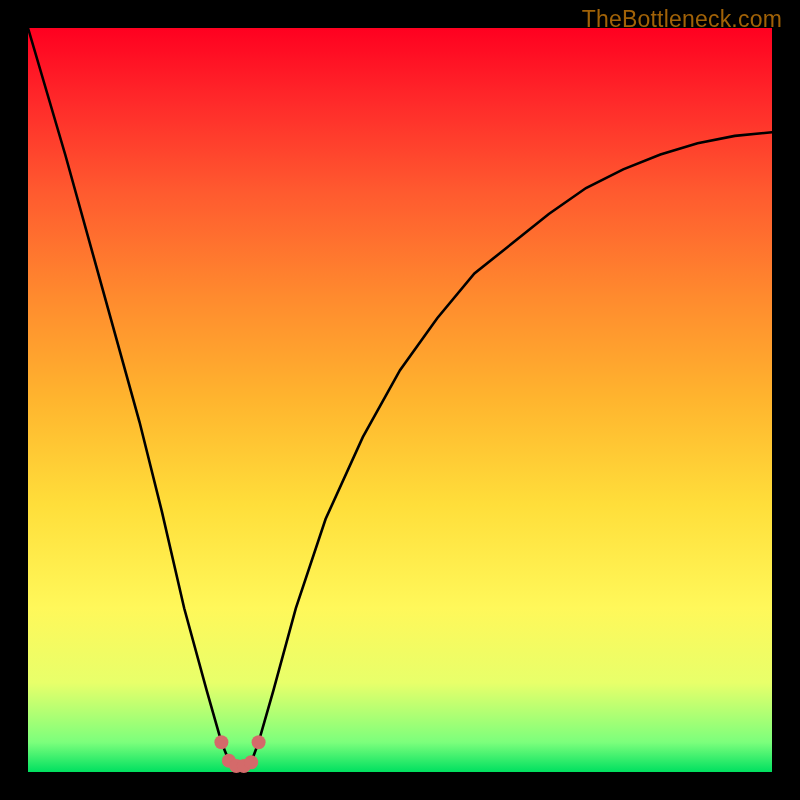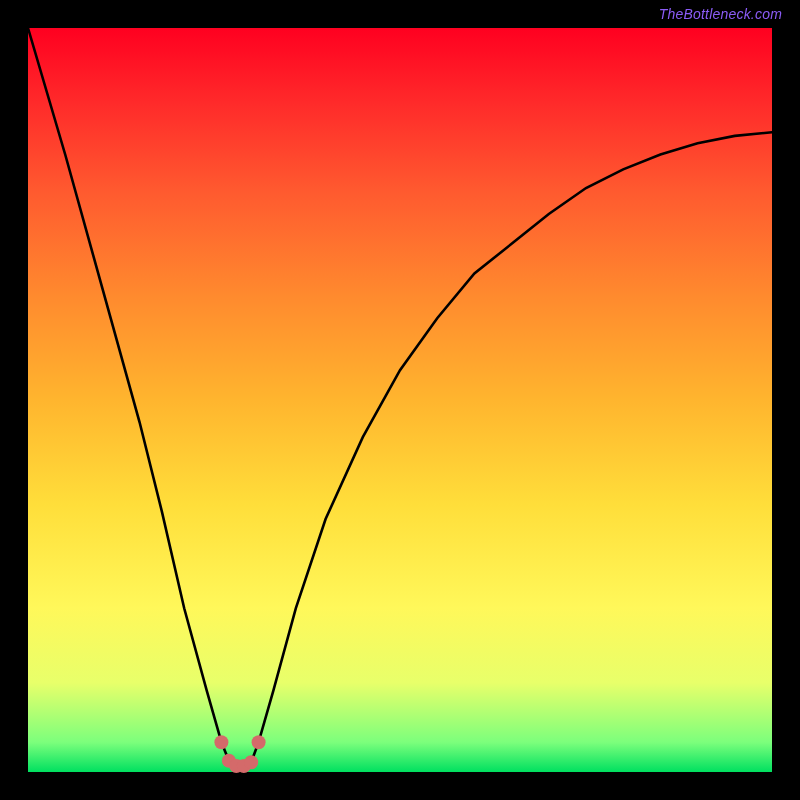--- a/index.html
+++ b/index.html
@@ -20,24 +20,23 @@
     #fff85a 78%,
     #e8ff6a 88%,
     #7cff7c 96%,
     #00e060 100%);
 }
 .watermark {
   position: absolute;
   top: 6px;
   right: 18px;
   font-family: Arial, Helvetica, sans-serif;
-  font-size: 14px;
-  color: #8b5cf6;
+  font-size: 23px;
+  color: #a16207;
   letter-spacing: 0.2px;
-  font-style: italic;
 }
 svg.curve {
   position: absolute;
   left: 0; top: 0;
   width: 744px;
   height: 744px;
   overflow: visible;
 }
 </style>
 </head>

